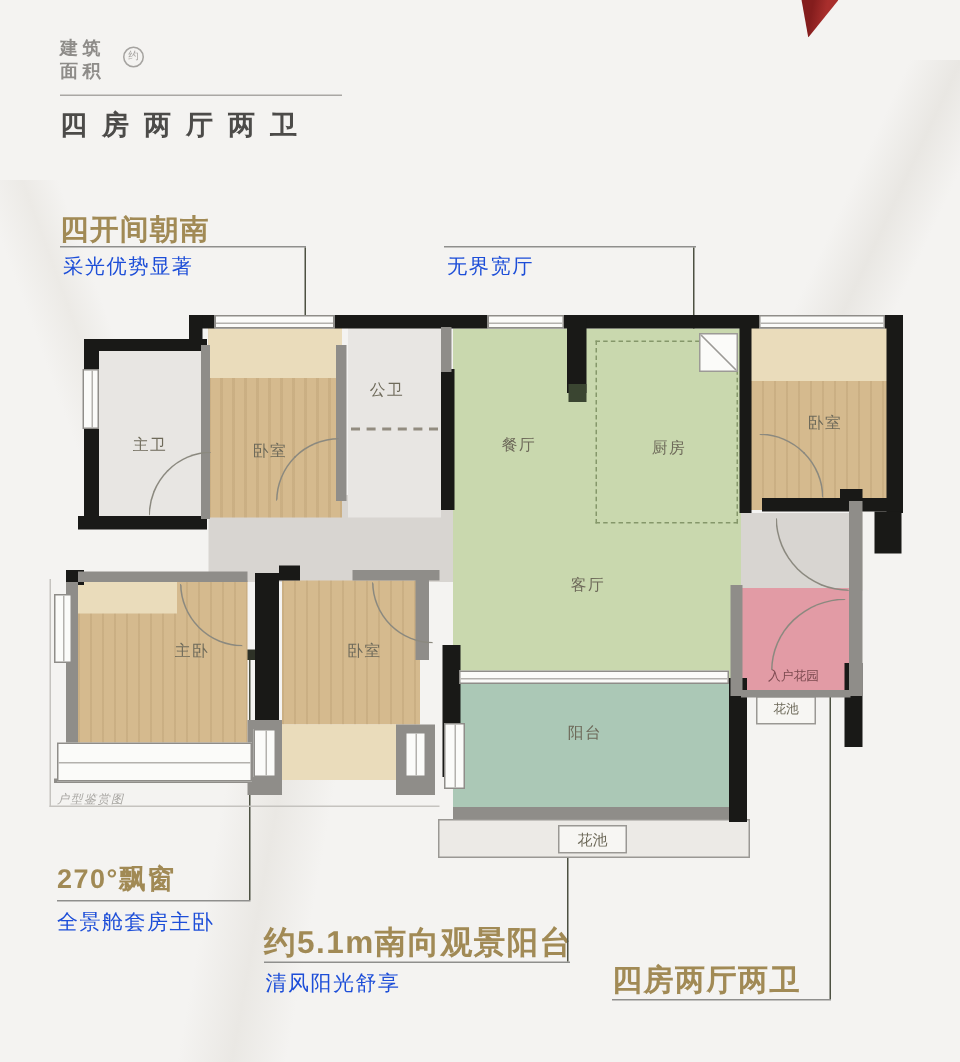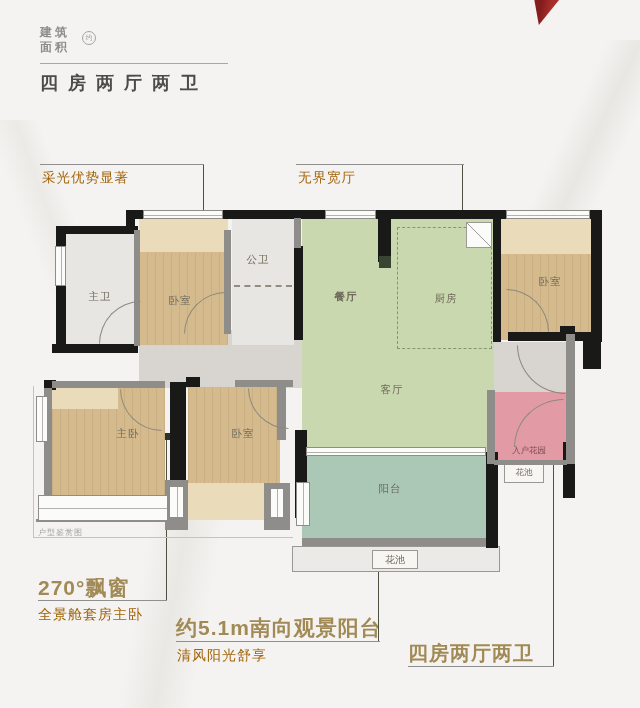--- a/index.html
+++ b/index.html
@@ -20,21 +20,21 @@
     font-family:"DejaVu Serif",serif;font-style:italic;font-weight:700;font-size:55px;line-height:62px;}
   .area-value sup{font-size:26px;vertical-align:18px;margin-left:1px;}
   .header-rule{position:absolute;left:40px;top:63px;width:188px;height:1px;background:#a9a7a4;}
   .header-sub{position:absolute;left:40px;top:71px;font-size:18px;color:#4c4b49;
     letter-spacing:10px;font-weight:600;}
   .corner-flag{position:absolute;left:531px;top:0;width:28px;height:25px;
     background:linear-gradient(100deg,#841d1d 35%,#a82e2c 65%);
     clip-path:polygon(12% 0,100% 0,28% 100%);}
   
   .ann-title{position:absolute;font-weight:700;color:#a18a55;letter-spacing:1px;white-space:nowrap;}
-  .ann-sub{position:absolute;color:#a16207;letter-spacing:1px;white-space:nowrap;}
+  .ann-sub{position:absolute;color:#1d4ed8;letter-spacing:1px;white-space:nowrap;}
   .rule{position:absolute;height:1px;background:#8f8f8d;}
   .leader{position:absolute;background:#4d5142;}
   .dot{position:absolute;width:7px;height:7px;background:#2e3227;}
   
   .wallb{position:absolute;background:#191917;}
   .wallg{position:absolute;background:#8f8d89;}
   .floor{position:absolute;}
   .wood{background:#d5ba8e repeating-linear-gradient(90deg,rgba(110,80,38,.10) 0 1.5px,rgba(0,0,0,0) 1.5px 8px);}
   .tan{background:#eadcbb;}
   .bath{background:#e8e6e3;}
@@ -48,21 +48,21 @@
   .win{position:absolute;background:#fbfbf9;border:1px solid #8f8d89;box-sizing:border-box;}
   .win-h::after{content:"";position:absolute;left:0;right:0;top:50%;height:1px;background:#b3b1ad;}
   .win-v::after{content:"";position:absolute;top:0;bottom:0;left:50%;width:1px;background:#b3b1ad;}
   .arc{position:absolute;box-sizing:border-box;border:1px solid #8b897f;}
   .arc.tl{border-color:#8b897f rgba(0,0,0,0) rgba(0,0,0,0) #8b897f;border-radius:100% 0 0 0;}
   .arc.tr{border-color:#8b897f #8b897f rgba(0,0,0,0) rgba(0,0,0,0);border-radius:0 100% 0 0;}
   .arc.bl{border-color:rgba(0,0,0,0) rgba(0,0,0,0) #8b897f #8b897f;border-radius:0 0 0 100%;}
   .dash-box{position:absolute;border:1.5px dashed #85976a;box-sizing:border-box;}
   .dash-line{position:absolute;border-top:2px dashed #928c80;}
   .thin{position:absolute;background:#c5c3bf;}
-  .caption{position:absolute;left:38px;top:527px;font-size:8px;color:#a8a6a2;letter-spacing:1px;}
+  .caption{position:absolute;left:38px;top:527px;font-size:8px;color:#a8a6a2;font-style:italic;letter-spacing:1px;}
   .fridge{position:absolute;background:
     linear-gradient(to top right,rgba(0,0,0,0) 48%,#9c9a96 49%,#9c9a96 51%,rgba(0,0,0,0) 52%),#fbfbf9;
     border:1px solid #9c9a96;box-sizing:border-box;}
   .box-label{position:absolute;background:#f7f6f3;border:1px solid #9a9894;box-sizing:border-box;}
 </style>
 </head>
 <body>
 
 <div class="stage">
 
@@ -72,27 +72,28 @@
 
   <div class="area-label">
     <div>建筑</div>
     <div>面积</div>
   </div>
   <div class="area-circle">约</div>
   <div class="header-rule"></div>
   <div class="header-sub">四房两厅两卫</div>
   <div class="corner-flag"></div>
 
+  <div class="ann-title" style="left:40px;top:140px;font-size:19px;">四开间朝南</div>
   <div class="rule" style="left:40px;top:164px;width:164px;"></div>
   <div class="ann-sub" style="left:42px;top:169px;font-size:13.5px;">采光优势显著</div>
 
   <div class="rule" style="left:296px;top:164px;width:168px;"></div>
   <div class="ann-sub" style="left:298px;top:169px;font-size:13.5px;">无界宽厅</div>
 
-  <div class="ann-title" style="left:38px;top:574px;font-size:21px;text-align:right;">270°飘窗</div>
+  <div class="ann-title" style="left:38px;top:574px;font-size:18px;text-align:right;">270°飘窗</div>
   <div class="rule" style="left:38px;top:600px;width:129px;"></div>
   <div class="ann-sub" style="left:38px;top:606px;font-size:14px;">全景舱套房主卧</div>
 
   <div class="ann-title" style="left:176px;top:614px;font-size:21px;">约5.1m南向观景阳台</div>
   <div class="rule" style="left:176px;top:641px;width:204px;"></div>
   <div class="ann-sub" style="left:177px;top:647px;font-size:14px;">清风阳光舒享</div>
 
   <div class="ann-title" style="left:408px;top:640px;font-size:20px;">四房两厅两卫</div>
   <div class="rule" style="left:408px;top:666px;width:146px;"></div>
 
@@ -190,21 +191,21 @@
   <div class="arc tl" style="left:184px;top:292px;width:42px;height:42px;"></div>
   <div class="arc tr" style="left:506px;top:289px;width:43px;height:43px;"></div>
   <div class="arc bl" style="left:120px;top:389px;width:42px;height:42px;"></div>
   <div class="arc bl" style="left:248px;top:388px;width:41px;height:41px;"></div>
   <div class="arc bl" style="left:517px;top:345px;width:49px;height:49px;"></div>
   <div class="arc tl" style="left:514px;top:399px;width:50px;height:48px;"></div>
 
   <div class="room-label" style="left:100px;top:297px;">主卫</div>
   <div class="room-label" style="left:180px;top:301px;">卧室</div>
   <div class="room-label" style="left:258px;top:260px;">公卫</div>
-  <div class="room-label" style="left:346px;top:297px;font-weight:bold;">餐厅</div>
+  <div class="room-label" style="left:346px;top:297px;">餐厅</div>
   <div class="room-label" style="left:446px;top:299px;">厨房</div>
   <div class="room-label" style="left:550px;top:282px;">卧室</div>
   <div class="room-label" style="left:392px;top:390px;">客厅</div>
   <div class="room-label" style="left:128px;top:434px;">主卧</div>
   <div class="room-label" style="left:243px;top:434px;">卧室</div>
   <div class="room-label" style="left:390px;top:489px;">阳台</div>
   <div class="room-label small" style="left:529px;top:451px;color:#7c4a50;">入户花园</div>
   <div class="room-label small" style="left:524px;top:473px;">花池</div>
   <div class="room-label small" style="left:395px;top:560px;font-size:10px;">花池</div>
 

